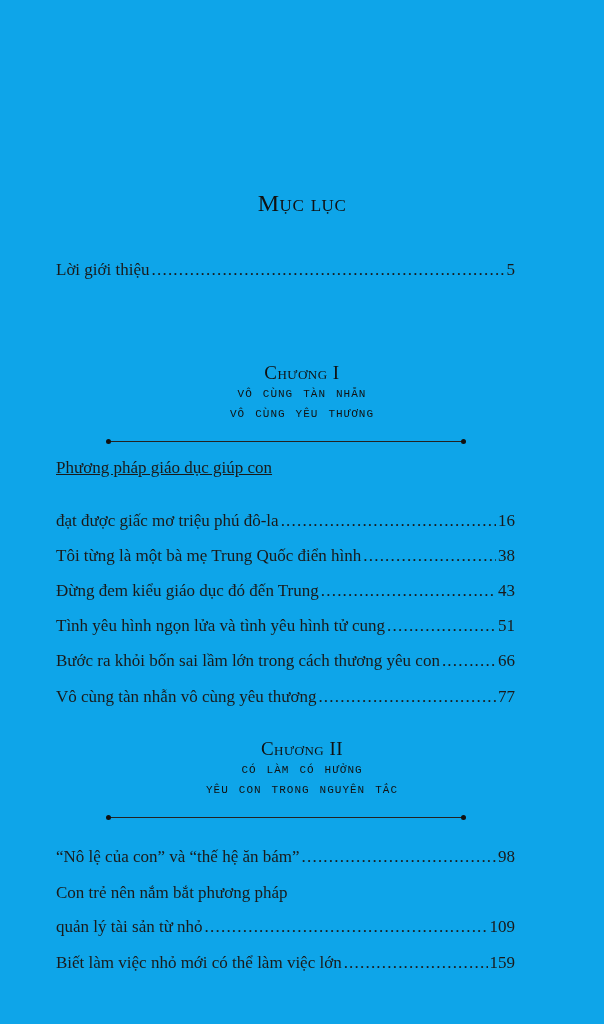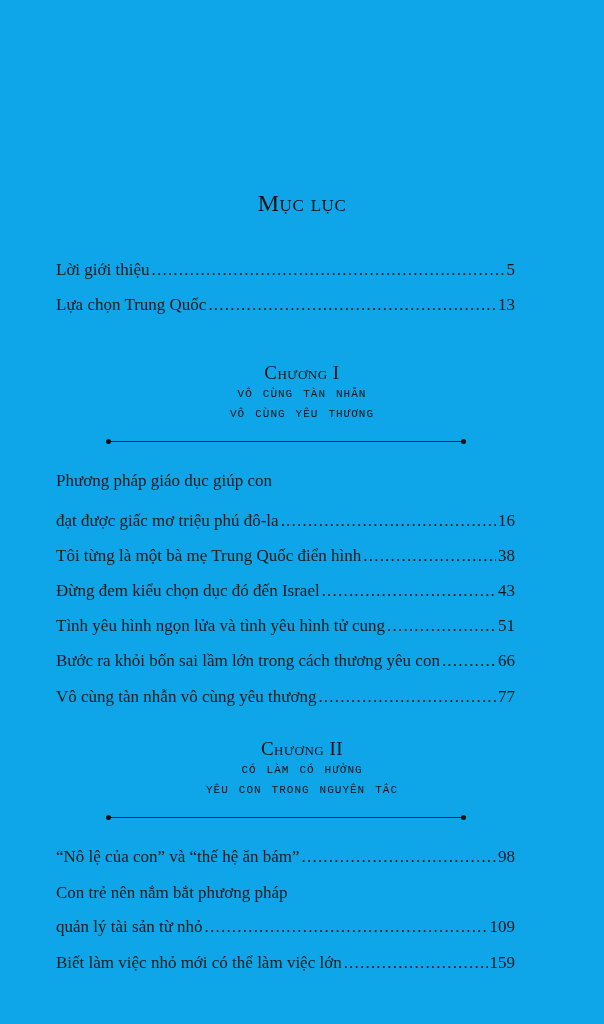--- a/index.html
+++ b/index.html
@@ -112,46 +112,41 @@
 
 <div class="page">
 
   <div class="toc-title">Mục lục</div>
 
   <div class="toc-entry" style="top:259px;">
     <span class="label">Lời giới thiệu</span>
     <span class="dots"></span>
     <span class="page-num">5</span>
   </div>
-  <div class="toc-entry" style="top:294px;">
-    <span class="label">Lựa chọn Trung Quốc</span>
-    <span class="dots"></span>
-    <span class="page-num">13</span>
-  </div>
 
   <div class="chapter-head" style="top:362px;">
     <div class="chapter-num">Chương I</div>
     <div class="chapter-sub">vô cùng tàn nhẫn</div>
     <div class="chapter-sub">vô cùng yêu thương</div>
   </div>
   <div class="divider" style="top:441px;"></div>
 
-  <div class="toc-line-plain" style="top:470px;">Phương pháp giáo dục giúp con</div>
+  <div class="toc-line-plain" style="top:457px;text-decoration:underline;">Phương pháp giáo dục giúp con</div>
   <div class="toc-entry" style="top:510px;">
     <span class="label">đạt được giấc mơ triệu phú đô-la</span>
     <span class="dots"></span>
     <span class="page-num">16</span>
   </div>
   <div class="toc-entry" style="top:545px;">
     <span class="label">Tôi từng là một bà mẹ Trung Quốc điển hình</span>
     <span class="dots"></span>
     <span class="page-num">38</span>
   </div>
   <div class="toc-entry" style="top:580px;">
-    <span class="label">Đừng đem kiểu chọn dục đó đến Israel</span>
+    <span class="label">Đừng đem kiểu giáo dục đó đến Trung</span>
     <span class="dots"></span>
     <span class="page-num">43</span>
   </div>
   <div class="toc-entry" style="top:615px;">
     <span class="label">Tình yêu hình ngọn lửa và tình yêu hình tử cung</span>
     <span class="dots"></span>
     <span class="page-num">51</span>
   </div>
   <div class="toc-entry" style="top:650px;">
     <span class="label">Bước ra khỏi bốn sai lầm lớn trong cách thương yêu con</span>

